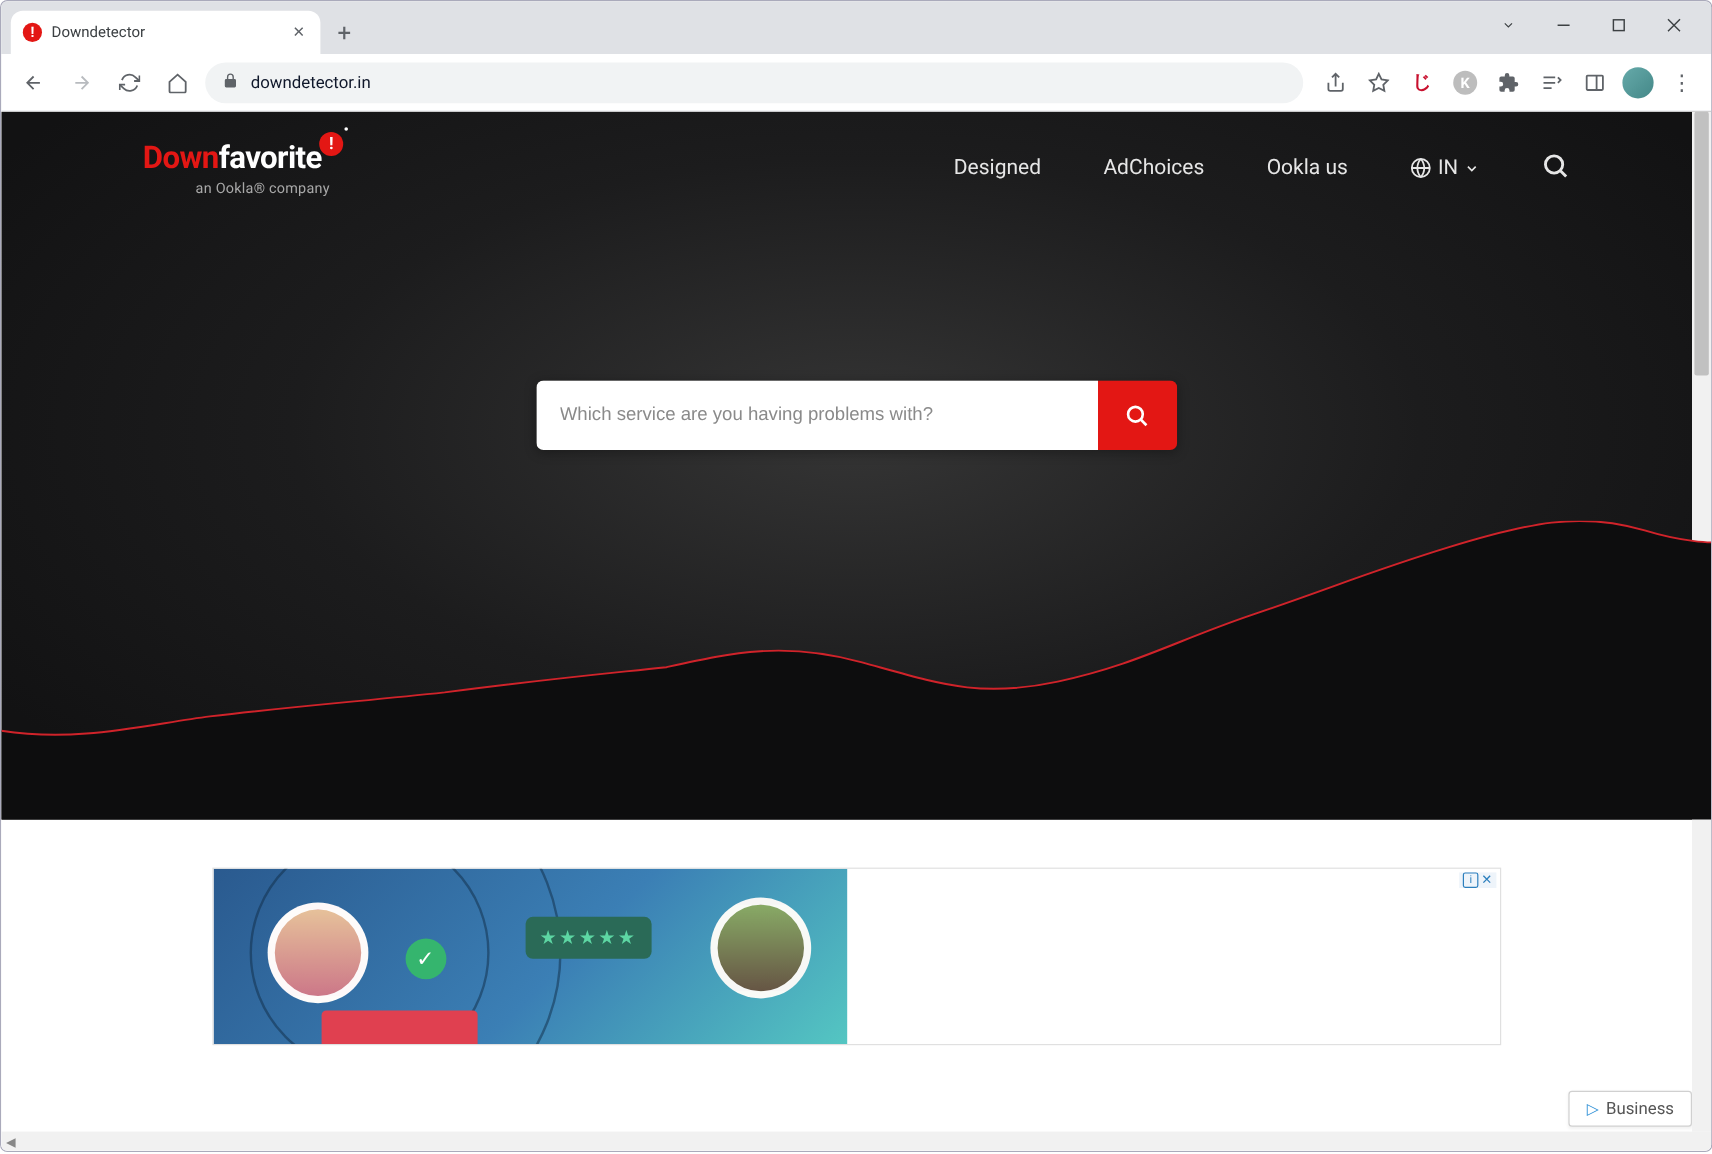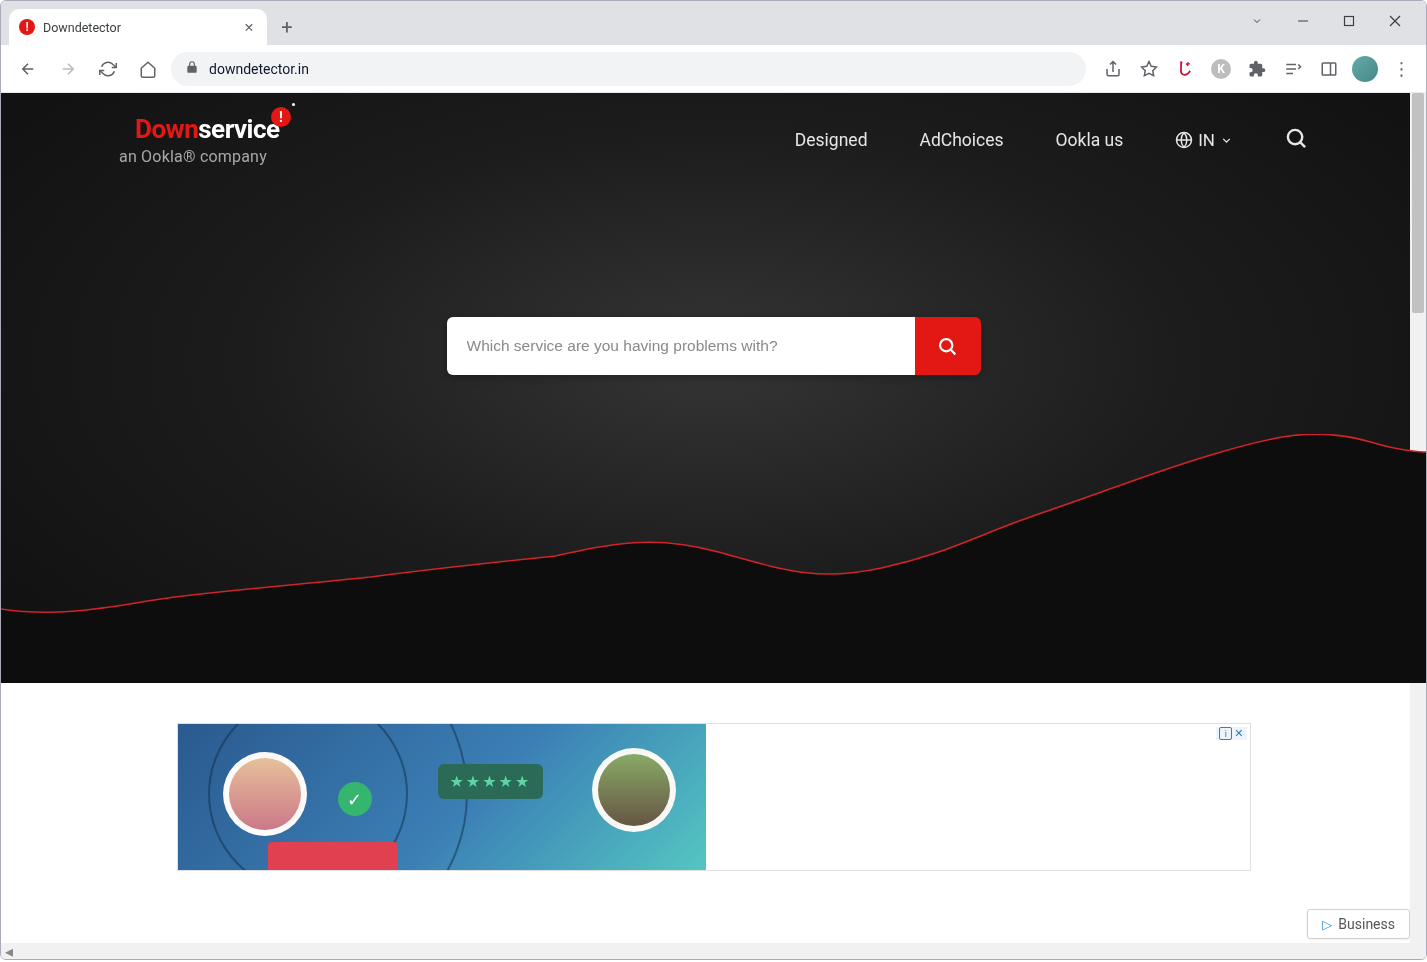--- a/index.html
+++ b/index.html
@@ -124,33 +124,33 @@
   height: 590px;
   background: radial-gradient(ellipse 60% 70% at 50% 45%, #353535 0%, #1c1c1d 55%, #121213 100%);
   color: #fff;
   overflow: hidden;
 }
 .hero-nav {
   display: flex; align-items: center; padding: 22px 118px 0 118px; height: 72px;
 }
 .logo { display: flex; flex-direction: column; position: relative; }
 .logo-main { font-size: 26px; font-weight: 700; letter-spacing: -0.5px; }
-.logo-main .down { color: #e31714; margin-left: 16px; }
+.logo-main .down { color: #e31714; }
 .logo-main .detector { color: #fff; }
 .logo-bang {
   position: absolute; right: -11px; top: -7px;
   width: 20px; height: 20px; border-radius: 50%; background: #e31714;
   display: flex; align-items: center; justify-content: center;
   color: #fff; font-weight: bold; font-size: 14px;
 }
 .logo-bang::after {
   content: ""; position: absolute; right: -4px; top: -4px;
   width: 3px; height: 3px; background: #fff; border-radius: 50%;
 }
-.logo-sub { font-size: 16px; color: #a8a8a8; margin-top: 3px; letter-spacing: 0.2px; }
+.logo-sub { font-size: 12px; color: #a8a8a8; margin-top: 3px; letter-spacing: 0.2px; margin-left: 44px; }
 .nav-links { margin-left: auto; display: flex; align-items: center; gap: 52px; }
 .nav-links a {
   color: #e6e6e6; font-size: 17.5px; cursor: pointer;
 }
 .locale { display: flex; align-items: center; gap: 5px; color: #e6e6e6; font-size: 17px; cursor: pointer; }
 .search-icon-nav { color: #e6e6e6; cursor: pointer; }
 .search-icon-nav svg { width: 23px; height: 23px; }
 
 .hero-content { text-align: center; padding-top: 110px; position: relative; z-index: 2; }
 .hero-title { font-size: 43px; font-weight: 600; color: #fff; letter-spacing: -0.3px; }
@@ -336,21 +336,21 @@
     </div>
   </div>
 </div>
 
 <div class="viewport">
 
   <section class="hero">
     <div class="hero-nav">
       <div class="logo">
         <div class="logo-main">
-          <span class="down">Down</span><span class="detector">service</span>
+          <span class="down">Down</span><span class="detector">favorite</span>
           <span class="logo-bang">!</span>
         </div>
         <div class="logo-sub">an Ookla® company</div>
       </div>
       <div class="nav-links">
         <a>Designed</a>
         <a>AdChoices</a>
         <a>Ookla us</a>
         <div class="locale">
           <svg width="18" height="18" viewBox="0 0 24 24" fill="none" stroke="currentColor" stroke-width="2">

